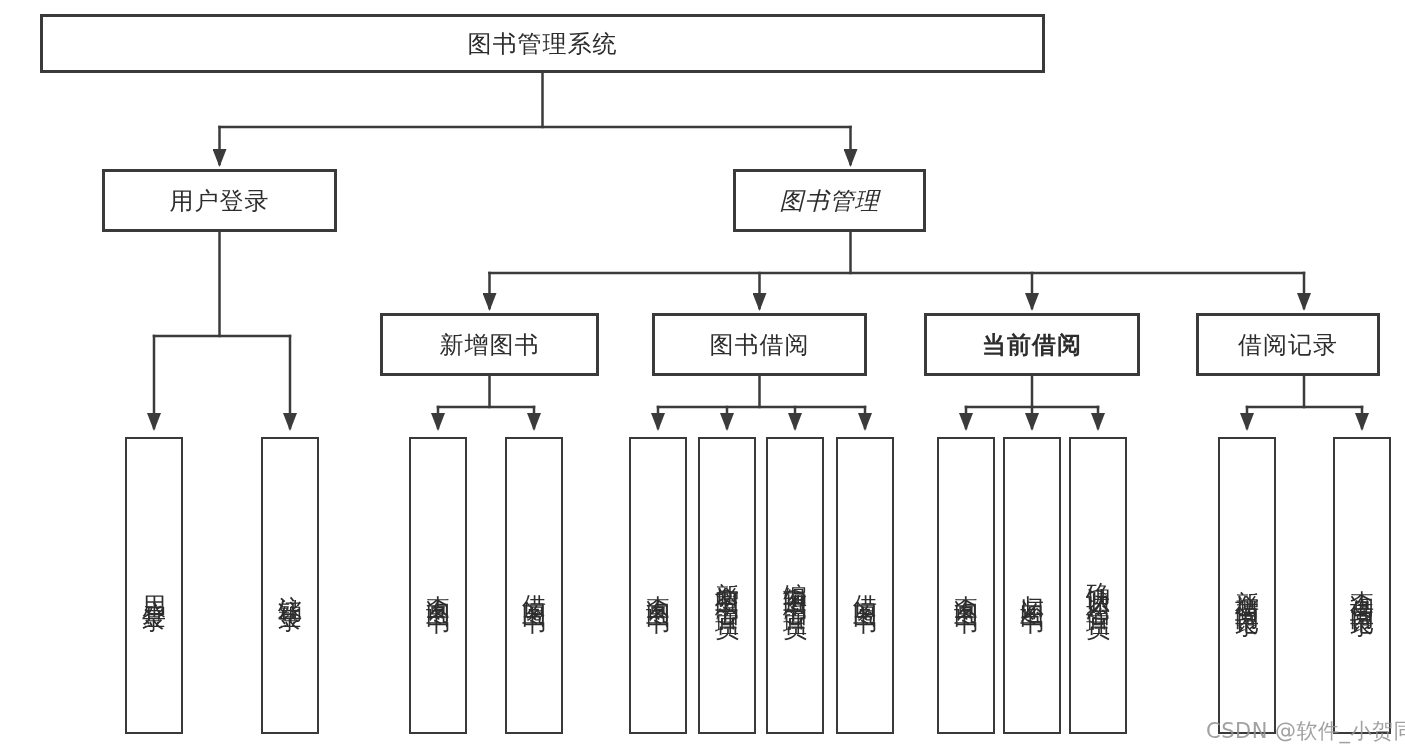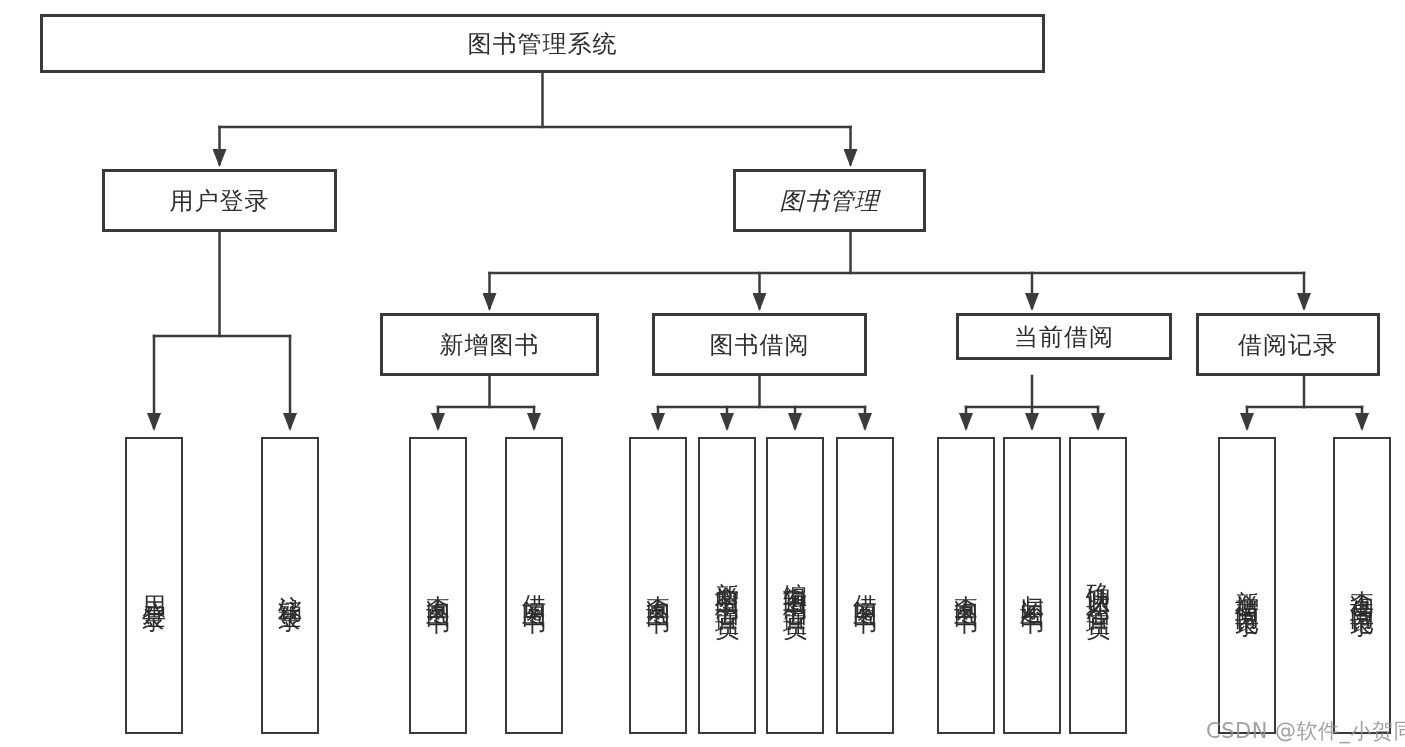--- a/index.html
+++ b/index.html
@@ -95,21 +95,21 @@
     </g>
   </svg>
 
   <div class="box" style="left:20px;top:14px;width:1005px;height:59px;">图书管理系统</div>
 
   <div class="box" style="left:82px;top:169px;width:235px;height:63px;">用户登录</div>
   <div class="box" style="left:713px;top:169px;width:193px;height:63px;font-style:italic;">图书管理</div>
 
   <div class="box" style="left:360px;top:313px;width:219px;height:63px;">新增图书</div>
   <div class="box" style="left:632px;top:313px;width:215px;height:63px;font-family:Liberation Serif, serif;">图书借阅</div>
-  <div class="box" style="left:936px;top:313px;width:216px;height:47px;">当前借阅</div>
+  <div class="box" style="left:904px;top:313px;width:216px;height:63px;font-weight:bold;">当前借阅</div>
   <div class="box" style="left:1176px;top:313px;width:184px;height:63px;">借阅记录</div>
 
   <div class="box leaf" style="left:105px;top:437px;width:58px;height:297px;">用户登录</div>
   <div class="box leaf" style="left:241px;top:437px;width:58px;height:297px;">注销登录</div>
 
   <div class="box leaf" style="left:389px;top:437px;width:58px;height:297px;">查询图书</div>
   <div class="box leaf" style="left:485px;top:437px;width:58px;height:297px;">借阅图书</div>
 
   <div class="box leaf" style="left:609px;top:437px;width:58px;height:297px;">查询图书</div>
   <div class="box leaf" style="left:678px;top:437px;width:58px;height:297px;">新增图书（管理员）</div>

